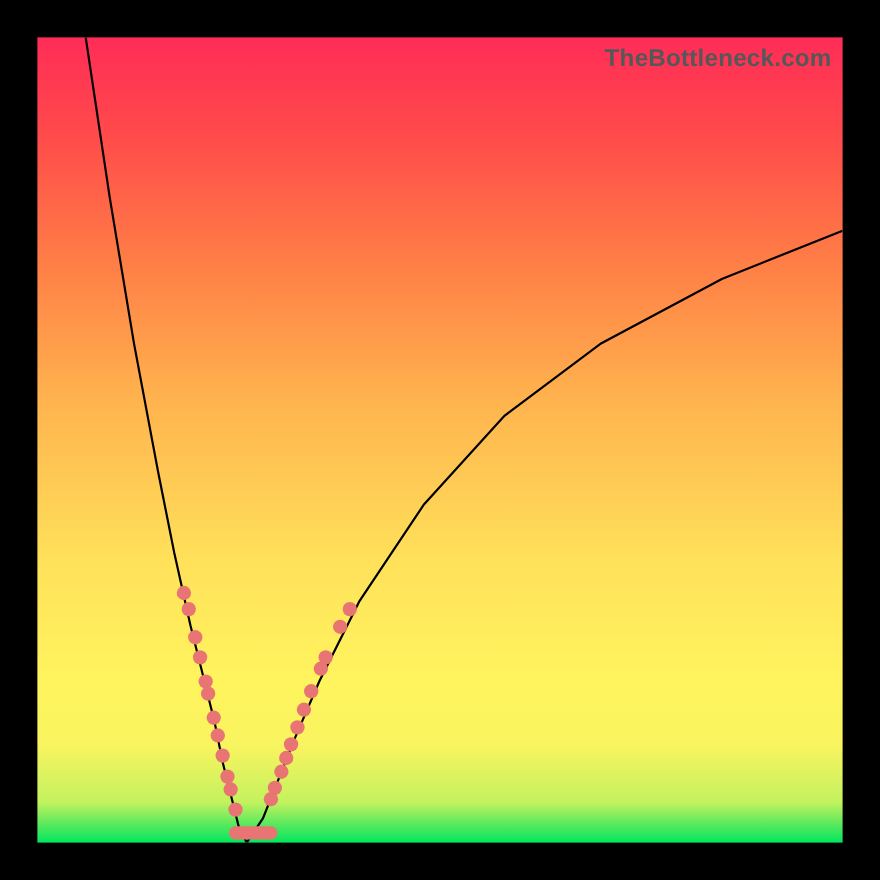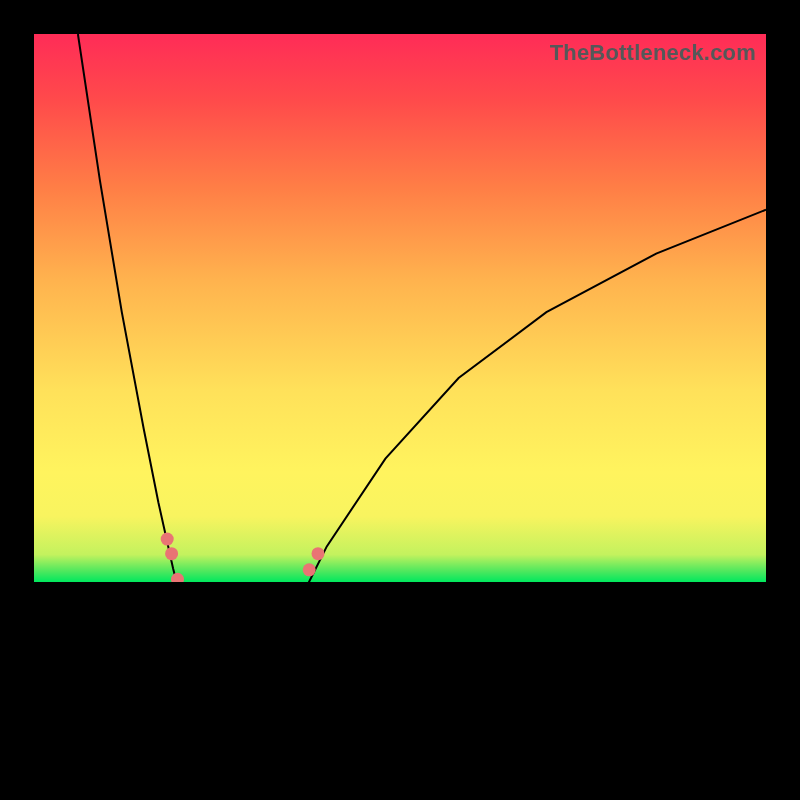--- a/index.html
+++ b/index.html
@@ -14,21 +14,21 @@
     width: 800px;
     height: 800px;
     background: #000;
     position: relative;
   }
   .plot-area {
     position: absolute;
     left: 34px;
     top: 34px;
     width: 732px;
-    height: 548px;
+    height: 732px;
     
     background: linear-gradient(
       to top,
       #00e85e 0%,
       #4fe85e 2%,
       #c3f25e 5%,
       #f8f45f 12%,
       #fff45e 20%,
       #ffe15a 35%,
       #ffb34e 55%,

